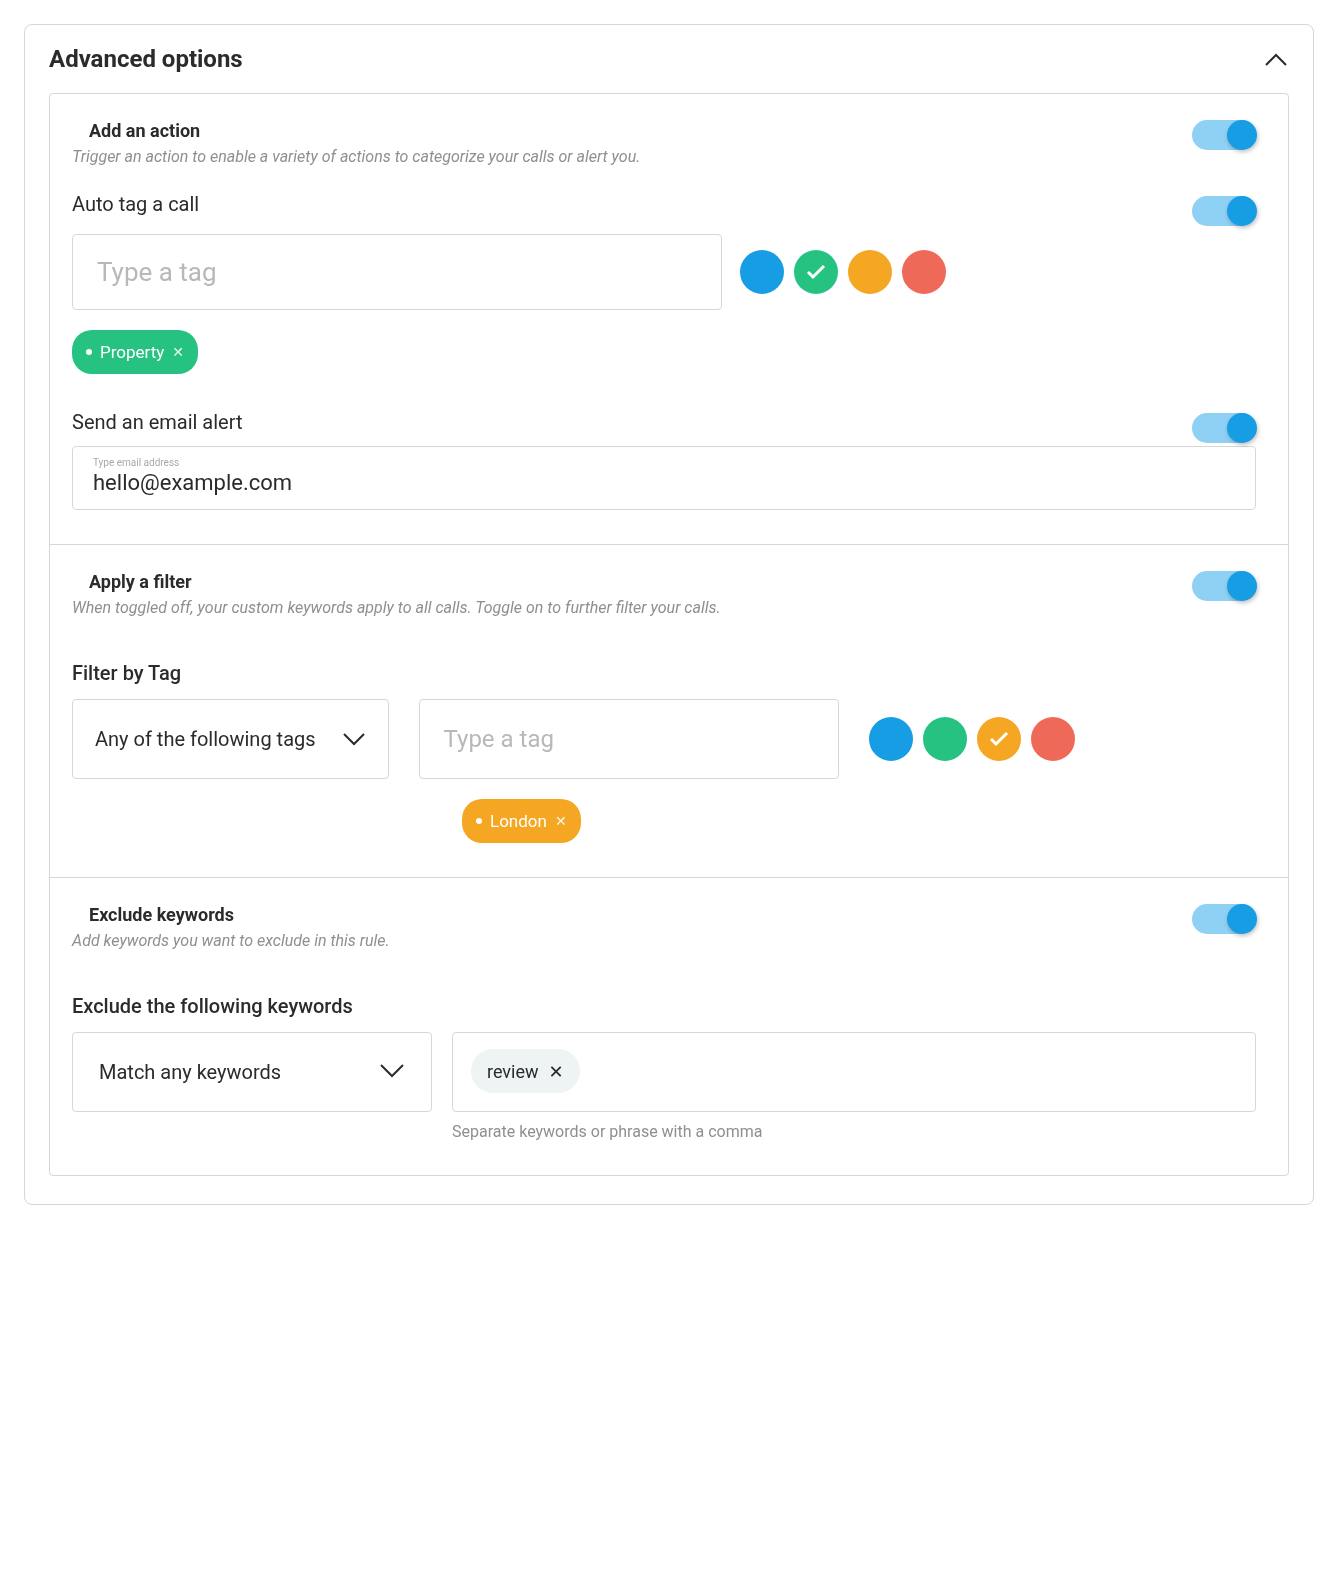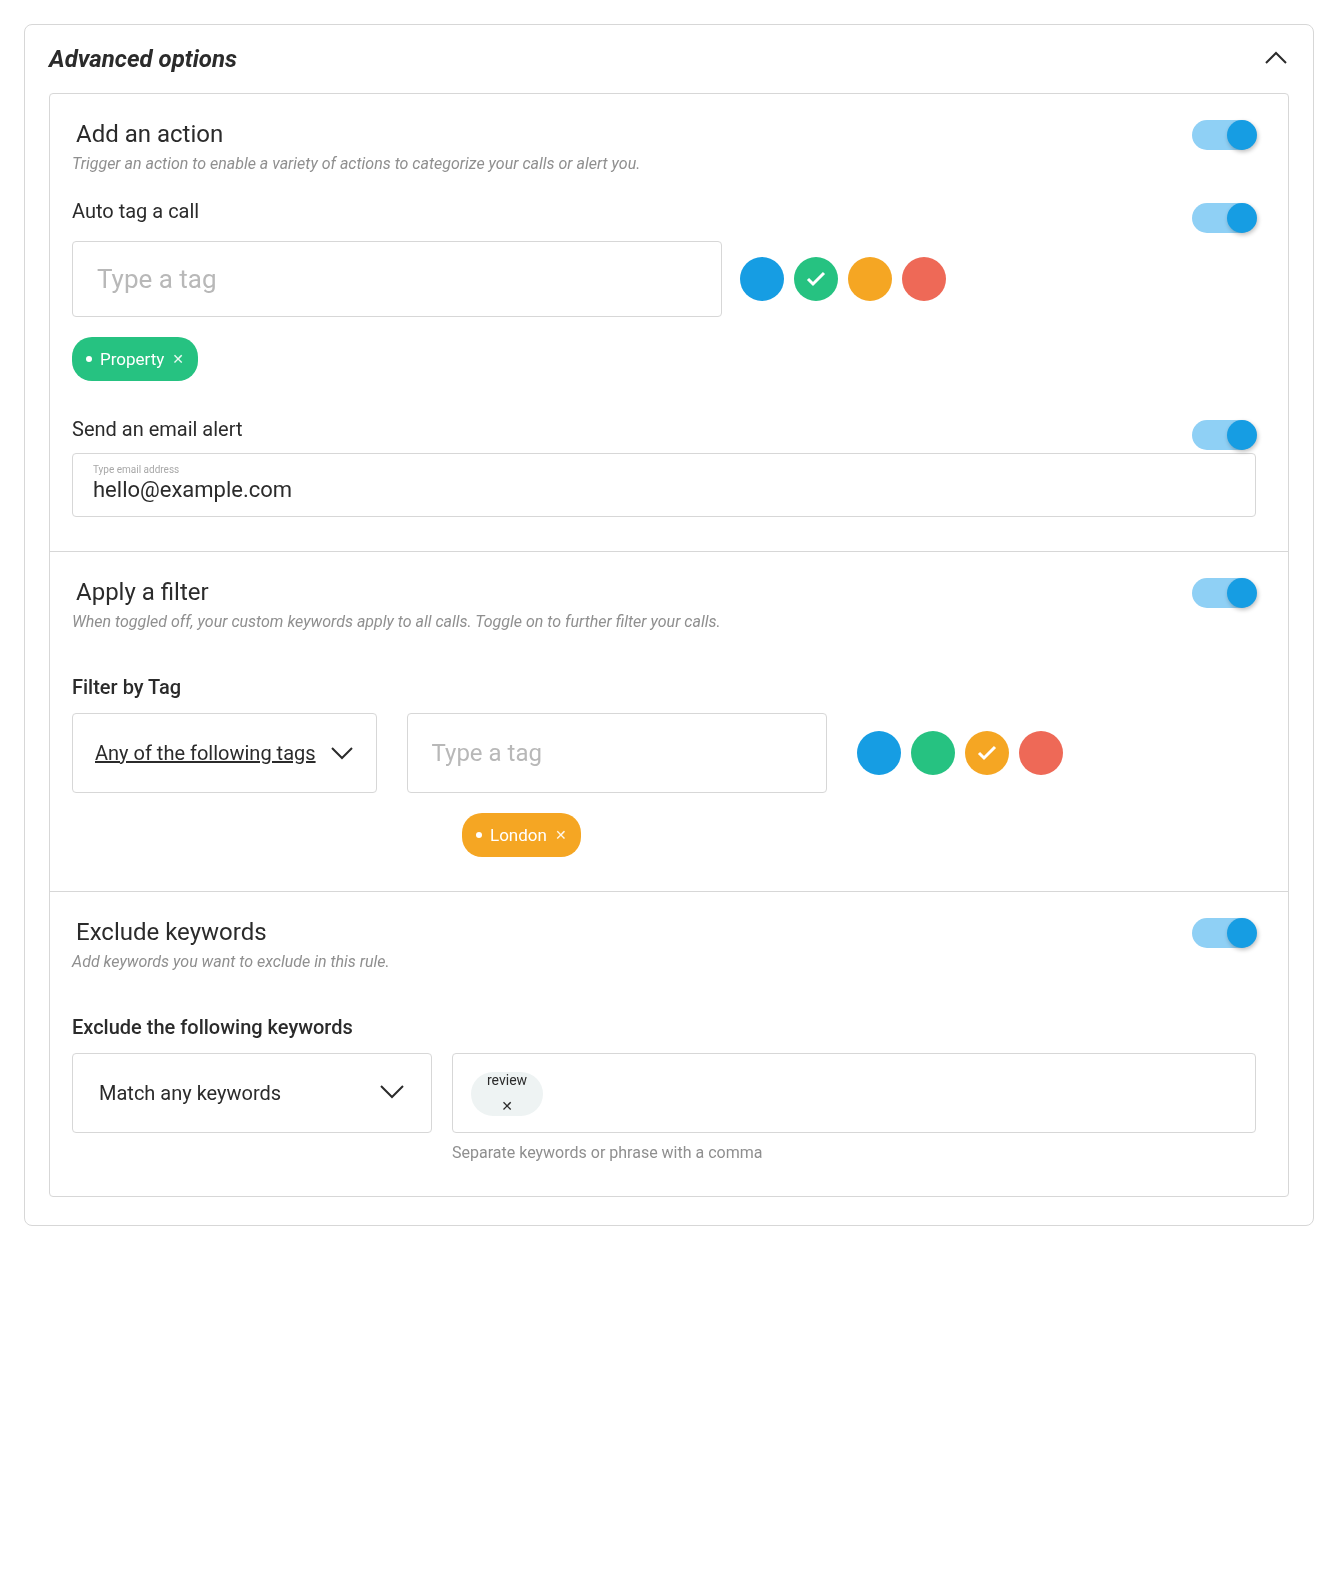--- a/index.html
+++ b/index.html
@@ -14,38 +14,37 @@
   }
   *{box-sizing:border-box;font-family:-apple-system,BlinkMacSystemFont,"Segoe UI",Roboto,Helvetica,Arial,sans-serif;}
   body{margin:0;padding:24px;background:#fff;}
   .outer{
     width:1290px;
     border:1px solid var(--border);
     border-radius:8px;
     padding:20px 24px 28px 24px;
   }
   .outer-head{
-    display:flex;align-items:flex-start;justify-content:space-between;
+    display:flex;align-items:flex-end;justify-content:space-between;
     margin-bottom:20px;
-    font-style:italic;
   }
   .outer-title{font-size:24px;font-weight:700;color:var(--ink);}
   .chev-up{width:26px;height:26px;display:flex;align-items:center;justify-content:center;}
   .chev-up svg{stroke:var(--ink);}
 
   .inner{
     border:1px solid var(--border);
     border-radius:4px;
   }
   .section{padding:26px 32px 34px 22px;border-bottom:1px solid var(--border);}
   .section:last-child{border-bottom:none;}
 
   .sec-head{display:flex;align-items:flex-start;justify-content:space-between;gap:16px;}
   .sec-titles{flex:1;}
-  .sec-title{font-size:24px;font-weight:400;color:var(--ink);margin:0 0 6px 4px;}
+  .sec-title{font-size:18px;font-weight:700;color:var(--ink);margin:0 0 6px 17px;}
   .sec-desc{font-size:16px;color:var(--muted);margin:0;font-style:italic;}
 
   .sub-title{font-size:20px;font-weight:400;color:var(--ink);margin:0 0 14px 0;}
   .sub-title-normal{font-weight:500;}
 
   .toggle{
     width:64px;height:30px;border-radius:15px;background:var(--blue-light);
     position:relative;flex:0 0 64px;
   }
   .toggle .knob{
@@ -87,40 +86,39 @@
     border:1px solid var(--border);border-radius:4px;padding:10px 20px 14px 20px;
     width:100%;
   }
   .email-ph{font-size:10px;color:#a8a8a8;margin-bottom:2px;}
   .email-val{font-size:22px;color:var(--ink);}
 
   .filter-block{margin-top:44px;}
   .filter-row{display:flex;align-items:center;gap:30px;}
   .select{
     height:80px;border:1px solid var(--border);border-radius:4px;
-    padding:12px 22px;display:flex;align-items:center;gap:14px;
-    font-size:20px;color:var(--ink);text-decoration:underline;
+    padding:12px 22px;display:flex;align-items:center;gap:26px;
+    font-size:20px;color:var(--ink);
   }
   .select .caret svg{stroke:var(--ink);}
 
   .excl-row{display:flex;align-items:flex-start;gap:20px;}
   .select2{
     height:80px;border:1px solid var(--border);border-radius:4px;
     padding:0 26px;display:flex;align-items:center;justify-content:space-between;
     font-size:20px;color:var(--ink);width:360px;
   }
   .kw-field{
     flex:1;border:1px solid var(--border);border-radius:4px;
     min-height:80px;padding:16px 18px;
   }
   .kw-chip{
     display:inline-flex;align-items:center;gap:10px;height:44px;
     padding:0 16px;border-radius:22px;background:#eef3f3;color:var(--ink);
-    font-size:14px;
-    flex-direction:column;
+    font-size:18px;
   }
   .hint{font-size:16px;color:var(--muted);margin:10px 0 0 0;}
 
   .sub-row-with-toggle{display:flex;align-items:center;justify-content:space-between;margin-top:26px;}
 </style>
 </head>
 <body>
 
 <div class="outer">
 

